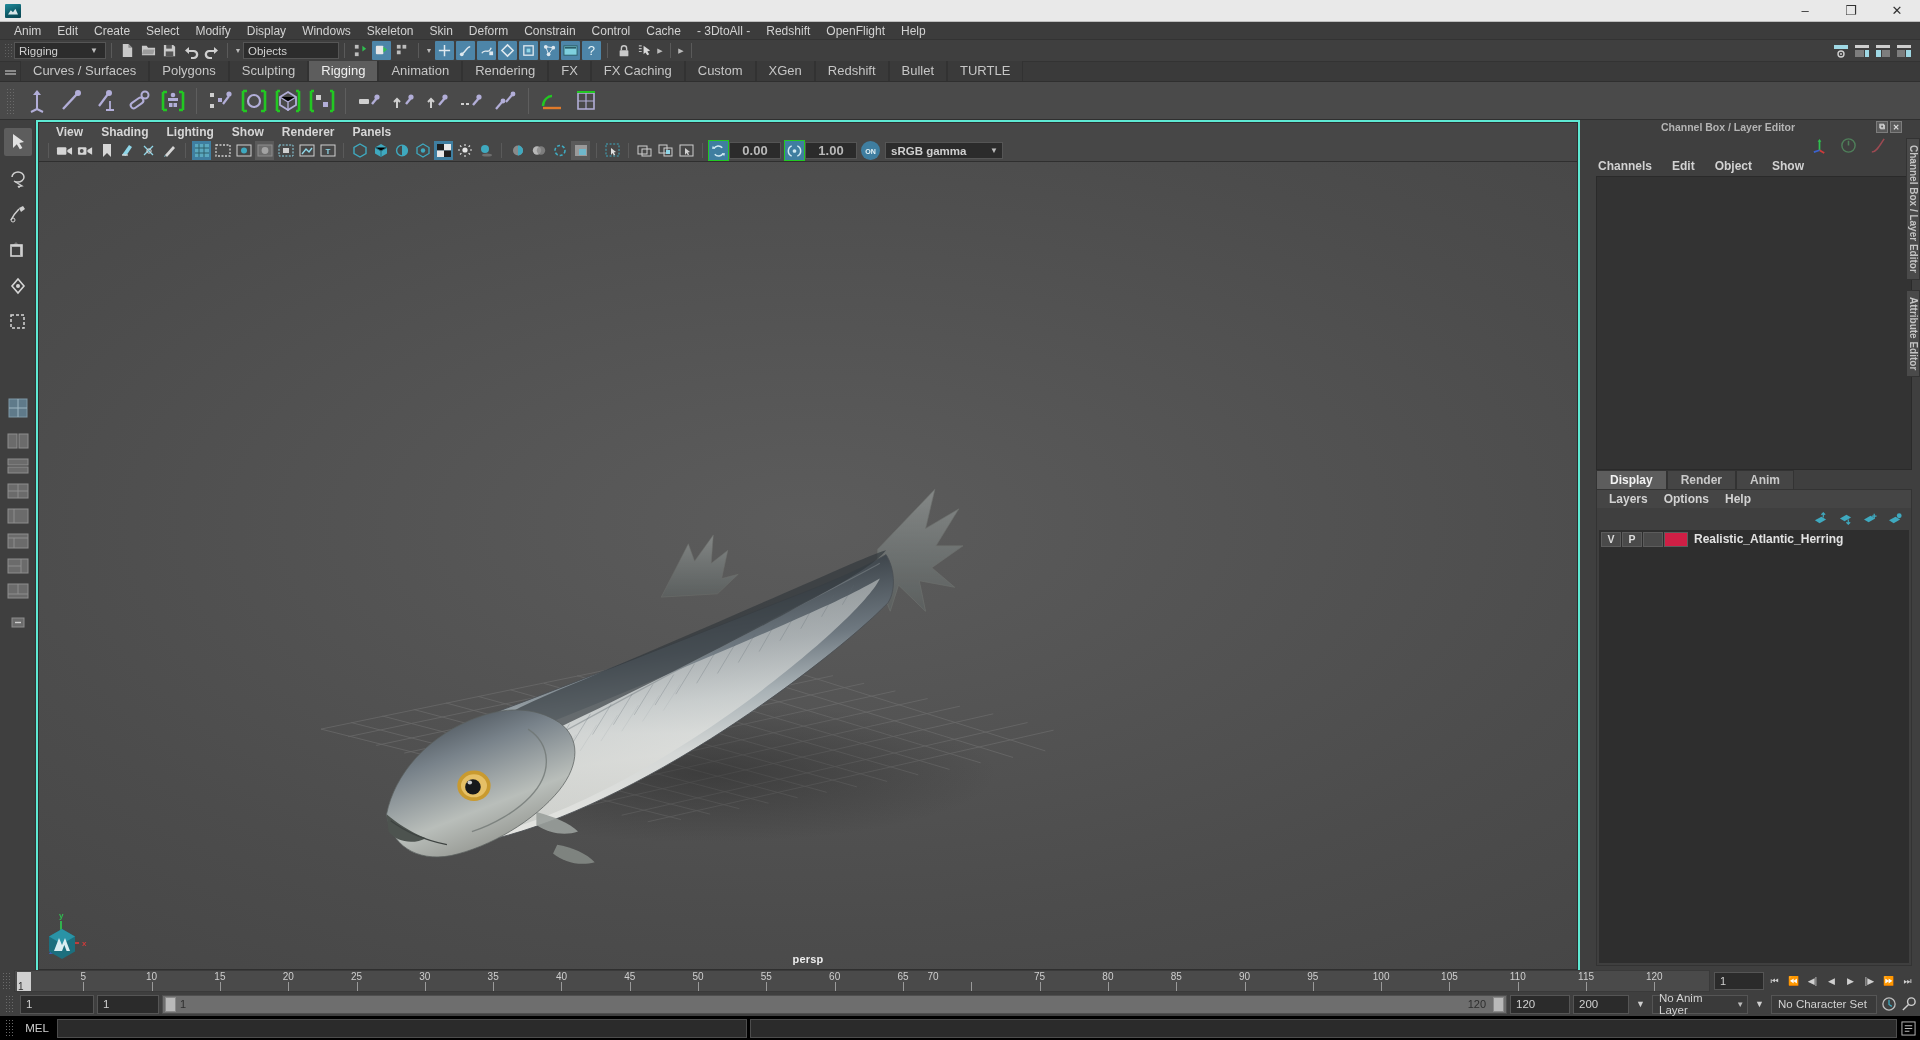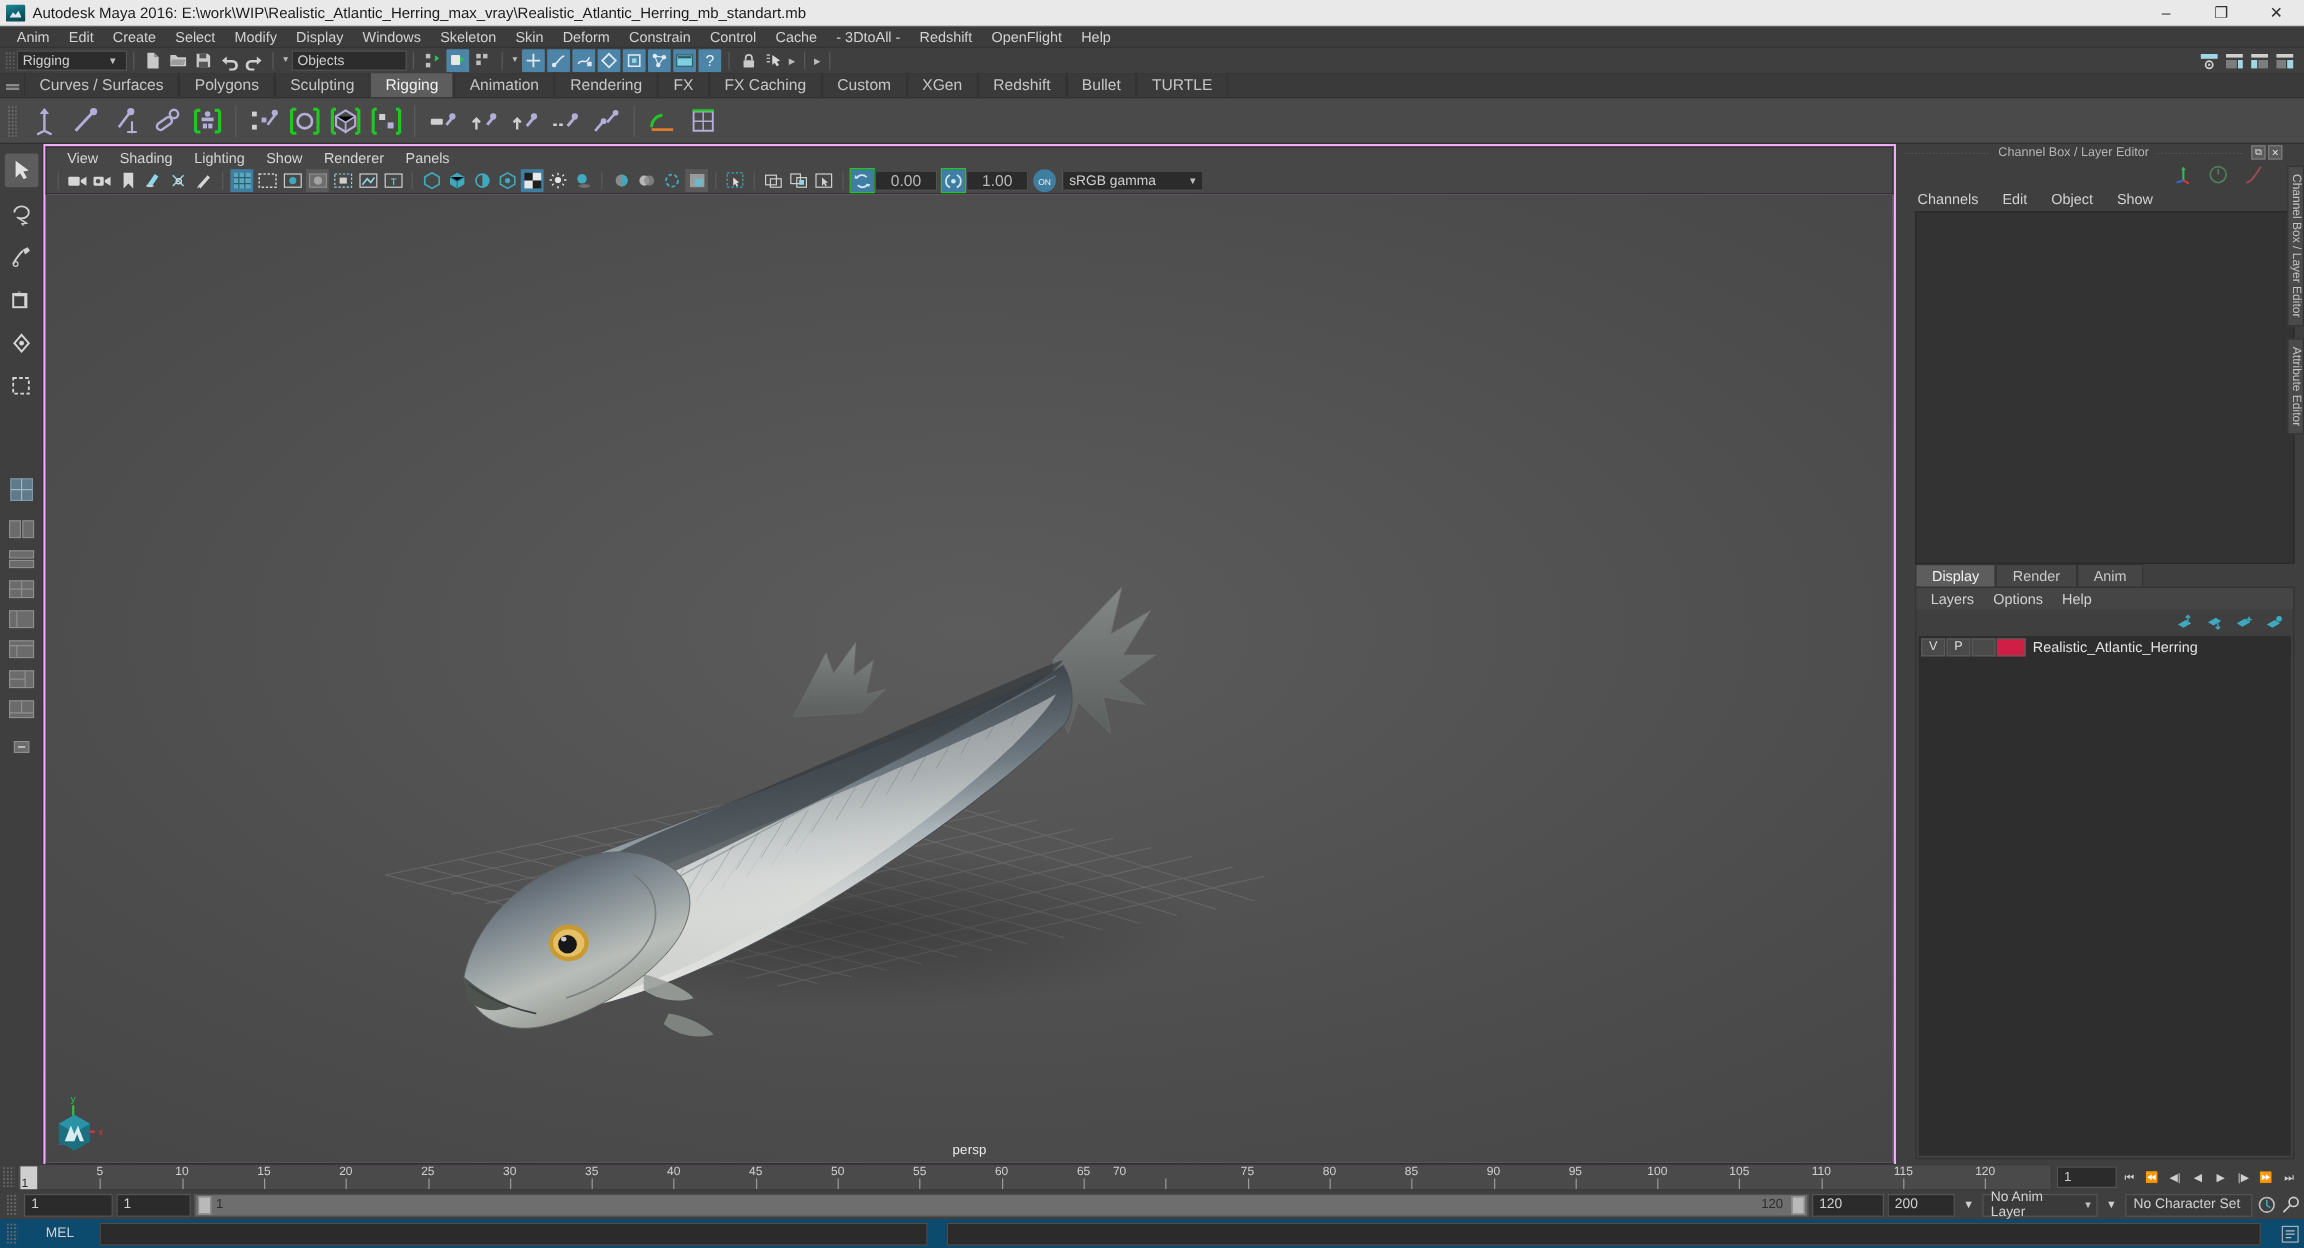--- a/index.html
+++ b/index.html
@@ -67,21 +67,21 @@
 
   
   .shelfrow{ height:38px; flex:0 0 38px; background:#4a4a4a; display:flex; align-items:center;
              padding-left:6px; border-bottom:1px solid #2f2f2f; }
   .shelfrow .grip2{ width:8px;height:26px;flex:0 0 8px;
     background-image:radial-gradient(#6a6a6a 1px,transparent 1px); background-size:3px 3px; margin-right:6px;}
   .sib{ width:32px;height:32px;flex:0 0 32px; margin:0 1px; display:flex;align-items:center;justify-content:center; position:relative;}
   .vsep{ width:1px;height:26px;background:#5e5e5e;margin:0 6px;flex:0 0 1px;}
 
   
-  .main{ flex:1 1 auto; display:flex; min-height:0; background:#f0abfc; }
+  .main{ flex:1 1 auto; display:flex; min-height:0; background:#5eead4;font-weight:bold; }
 
   
   .toolbox{ width:36px; flex:0 0 36px; background:#3f3f3f; display:flex; flex-direction:column;
             align-items:center; padding-top:8px; gap:0; border-right:1px solid #333;}
   .tb{ width:28px;height:28px;margin-bottom:8px;display:flex;align-items:center;justify-content:center;border-radius:2px;}
   .tb.active{ background:#5d5d5d; }
   .tbgap{ height:50px; }
   .tbsmall{ width:26px;height:22px;margin-bottom:3px;display:flex;align-items:center;justify-content:center;}
 
   
@@ -156,37 +156,36 @@
   .rangebar{ height:24px;flex:0 0 24px;background:#3f3f3f;display:flex;align-items:center;gap:3px;padding:0 3px;}
   .rfield{ height:19px;background:#2b2b2b;border:1px solid #555;color:#d0d0d0;font-size:11.5px;
            display:flex;align-items:center;padding-left:5px;}
   .rangeslider{ flex:1 1 auto;height:19px;background:#6e6e6e;border:1px solid #4f4f4f;position:relative;display:flex;align-items:center;}
   .rhandle{ width:11px;height:15px;background:#b9b9b9;border:1px solid #8a8a8a;position:absolute;}
   .rlbl{ position:absolute; font-size:11px; color:#2e2e2e;}
   .nofield{ height:19px;background:#3a3a3a;border:1px solid #555;color:#d2d2d2;font-size:11.5px;
             display:flex;align-items:center;padding-left:6px;}
   .nofield .arr{ margin-left:auto;width:14px;text-align:center;font-size:8px;color:#bbb;}
 
-  .melbar{ height:24px;flex:0 0 24px;background:#0c4a6e;display:flex;align-items:center;gap:16px;padding:0 3px;}
+  .melbar{ height:24px;flex:0 0 24px;background:#000000;display:flex;align-items:center;gap:3px;padding:0 3px;}
   .mellabel{ width:34px;flex:0 0 34px;font-size:11.5px;color:#d0d0d0;text-align:center;}
   .melinput{ height:19px;background:#2b2b2b;border:1px solid #4d4d4d;}
   .statusbar{ height:18px;flex:0 0 18px;background:#3f3f3f;display:flex;align-items:center;
               padding-left:14px;font-size:11px;color:#c4c4c4;border-top:1px solid #353535;}
   svg{ display:block; }
 </style>
 </head>
 <body>
 
 <div class="app">
 
   <div class="titlebar">
     <div class="title-logo">
         <div class="tl"></div>
       </div>
-    <div class="title-text">Autodesk Maya 2016: E:\work\WIP\Realistic_Atlantic_Herring_max_vray\Realistic_Atlantic_Herring_mb_standart.mb</div>
     <div class="title-btns">
       <div class="title-btn">–</div>
       <div class="title-btn">❐</div>
       <div class="title-btn close">✕</div>
     </div>
   </div>
 
   <div class="menubar">
     <div class="mi">Anim</div>
     <div class="mi">Edit</div>

